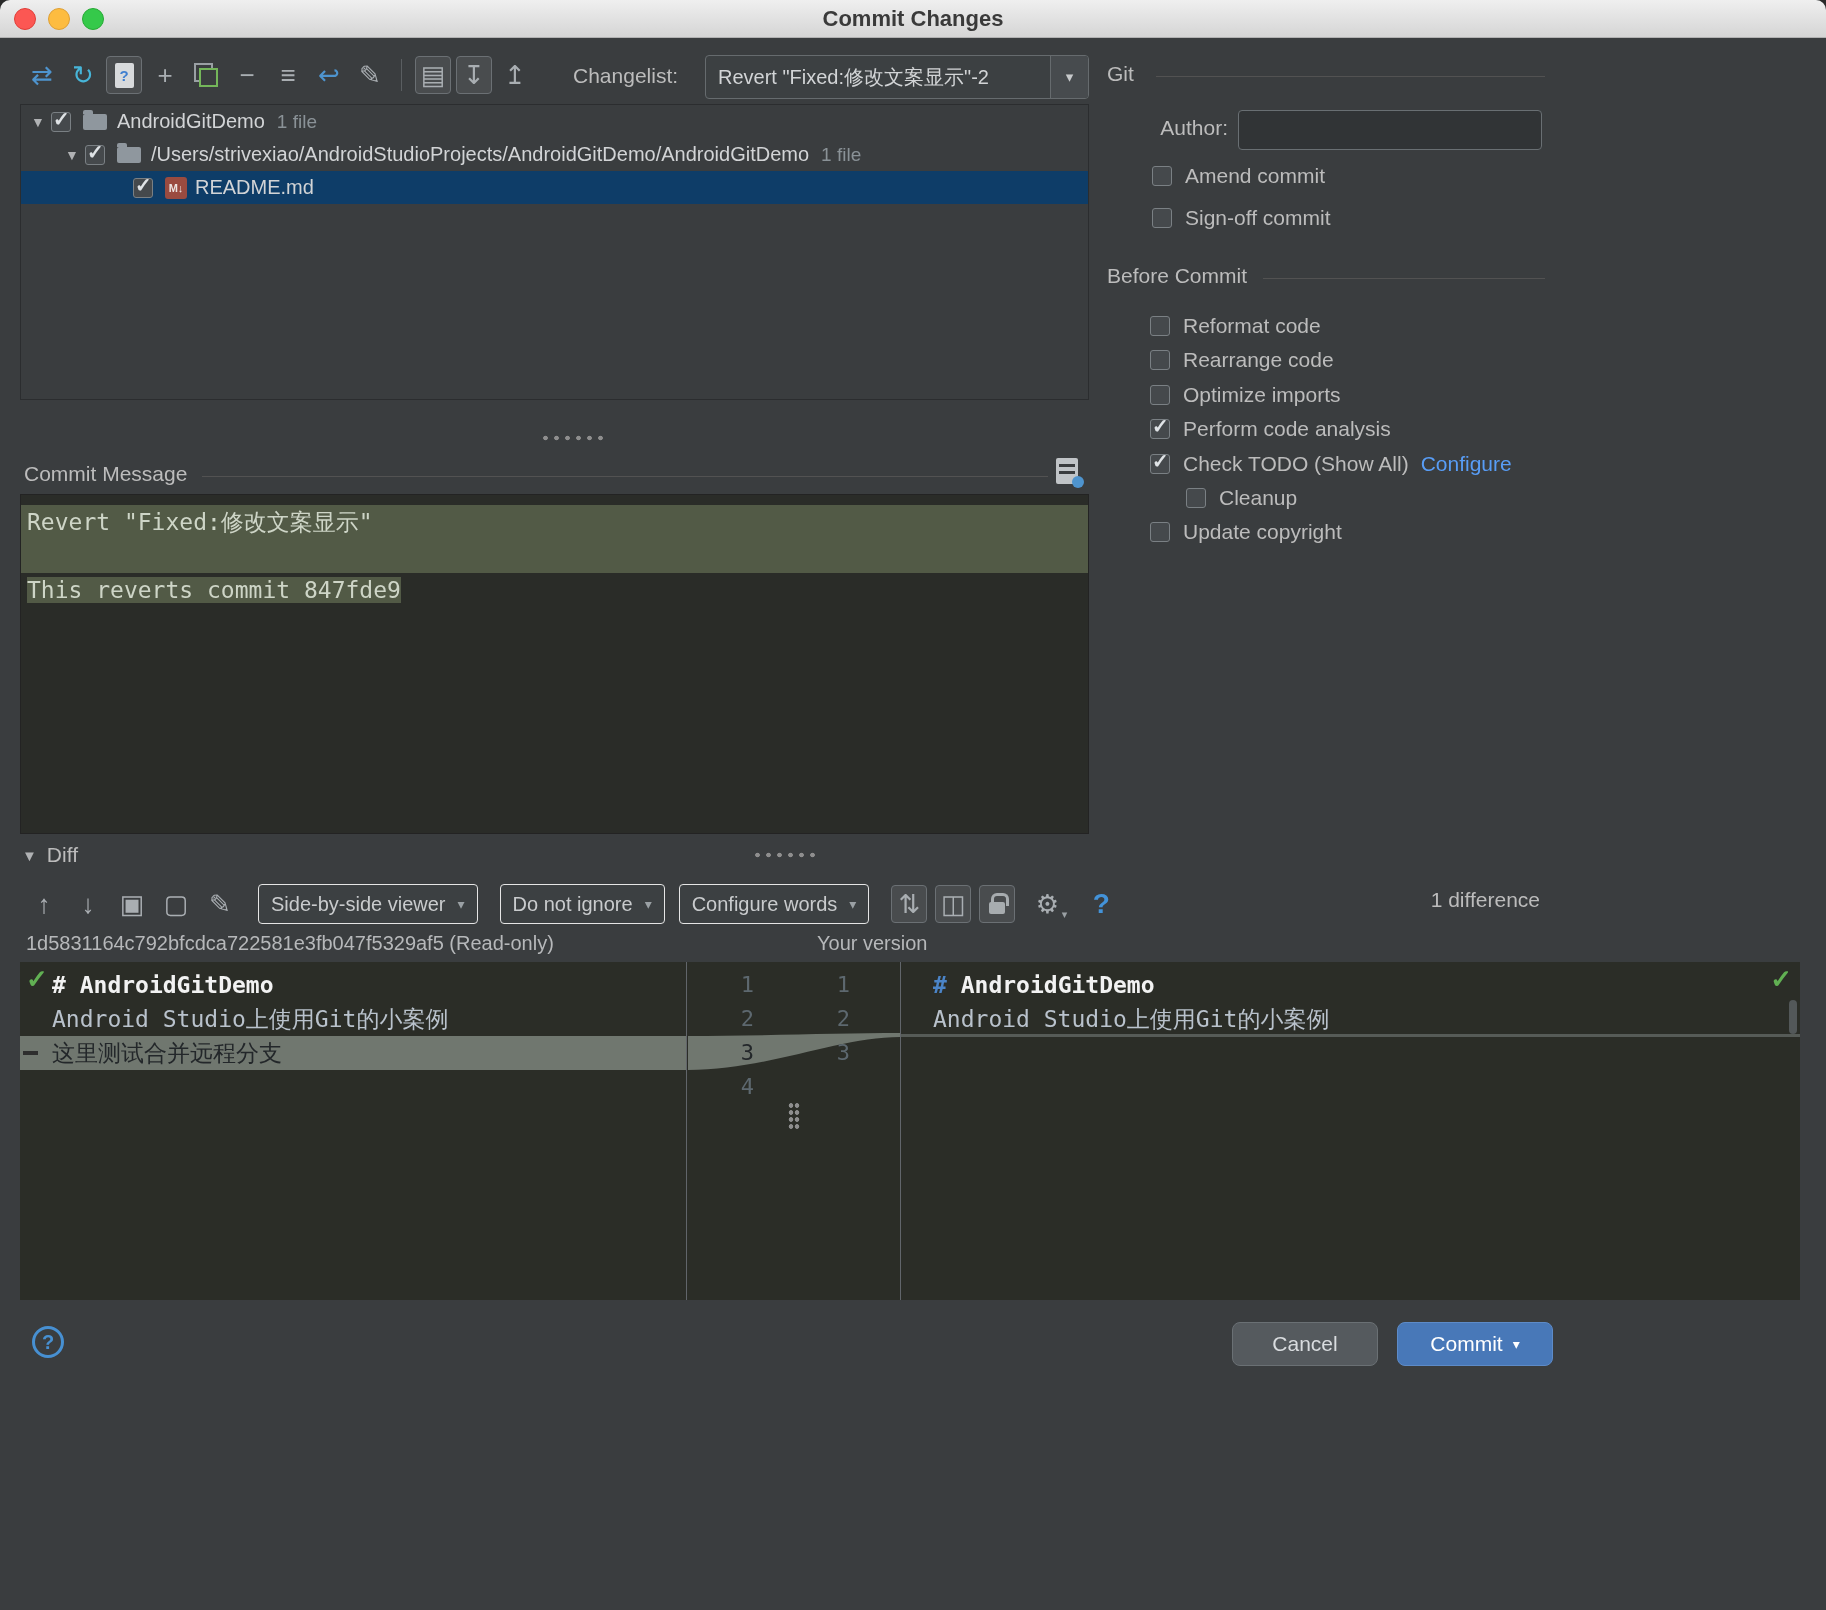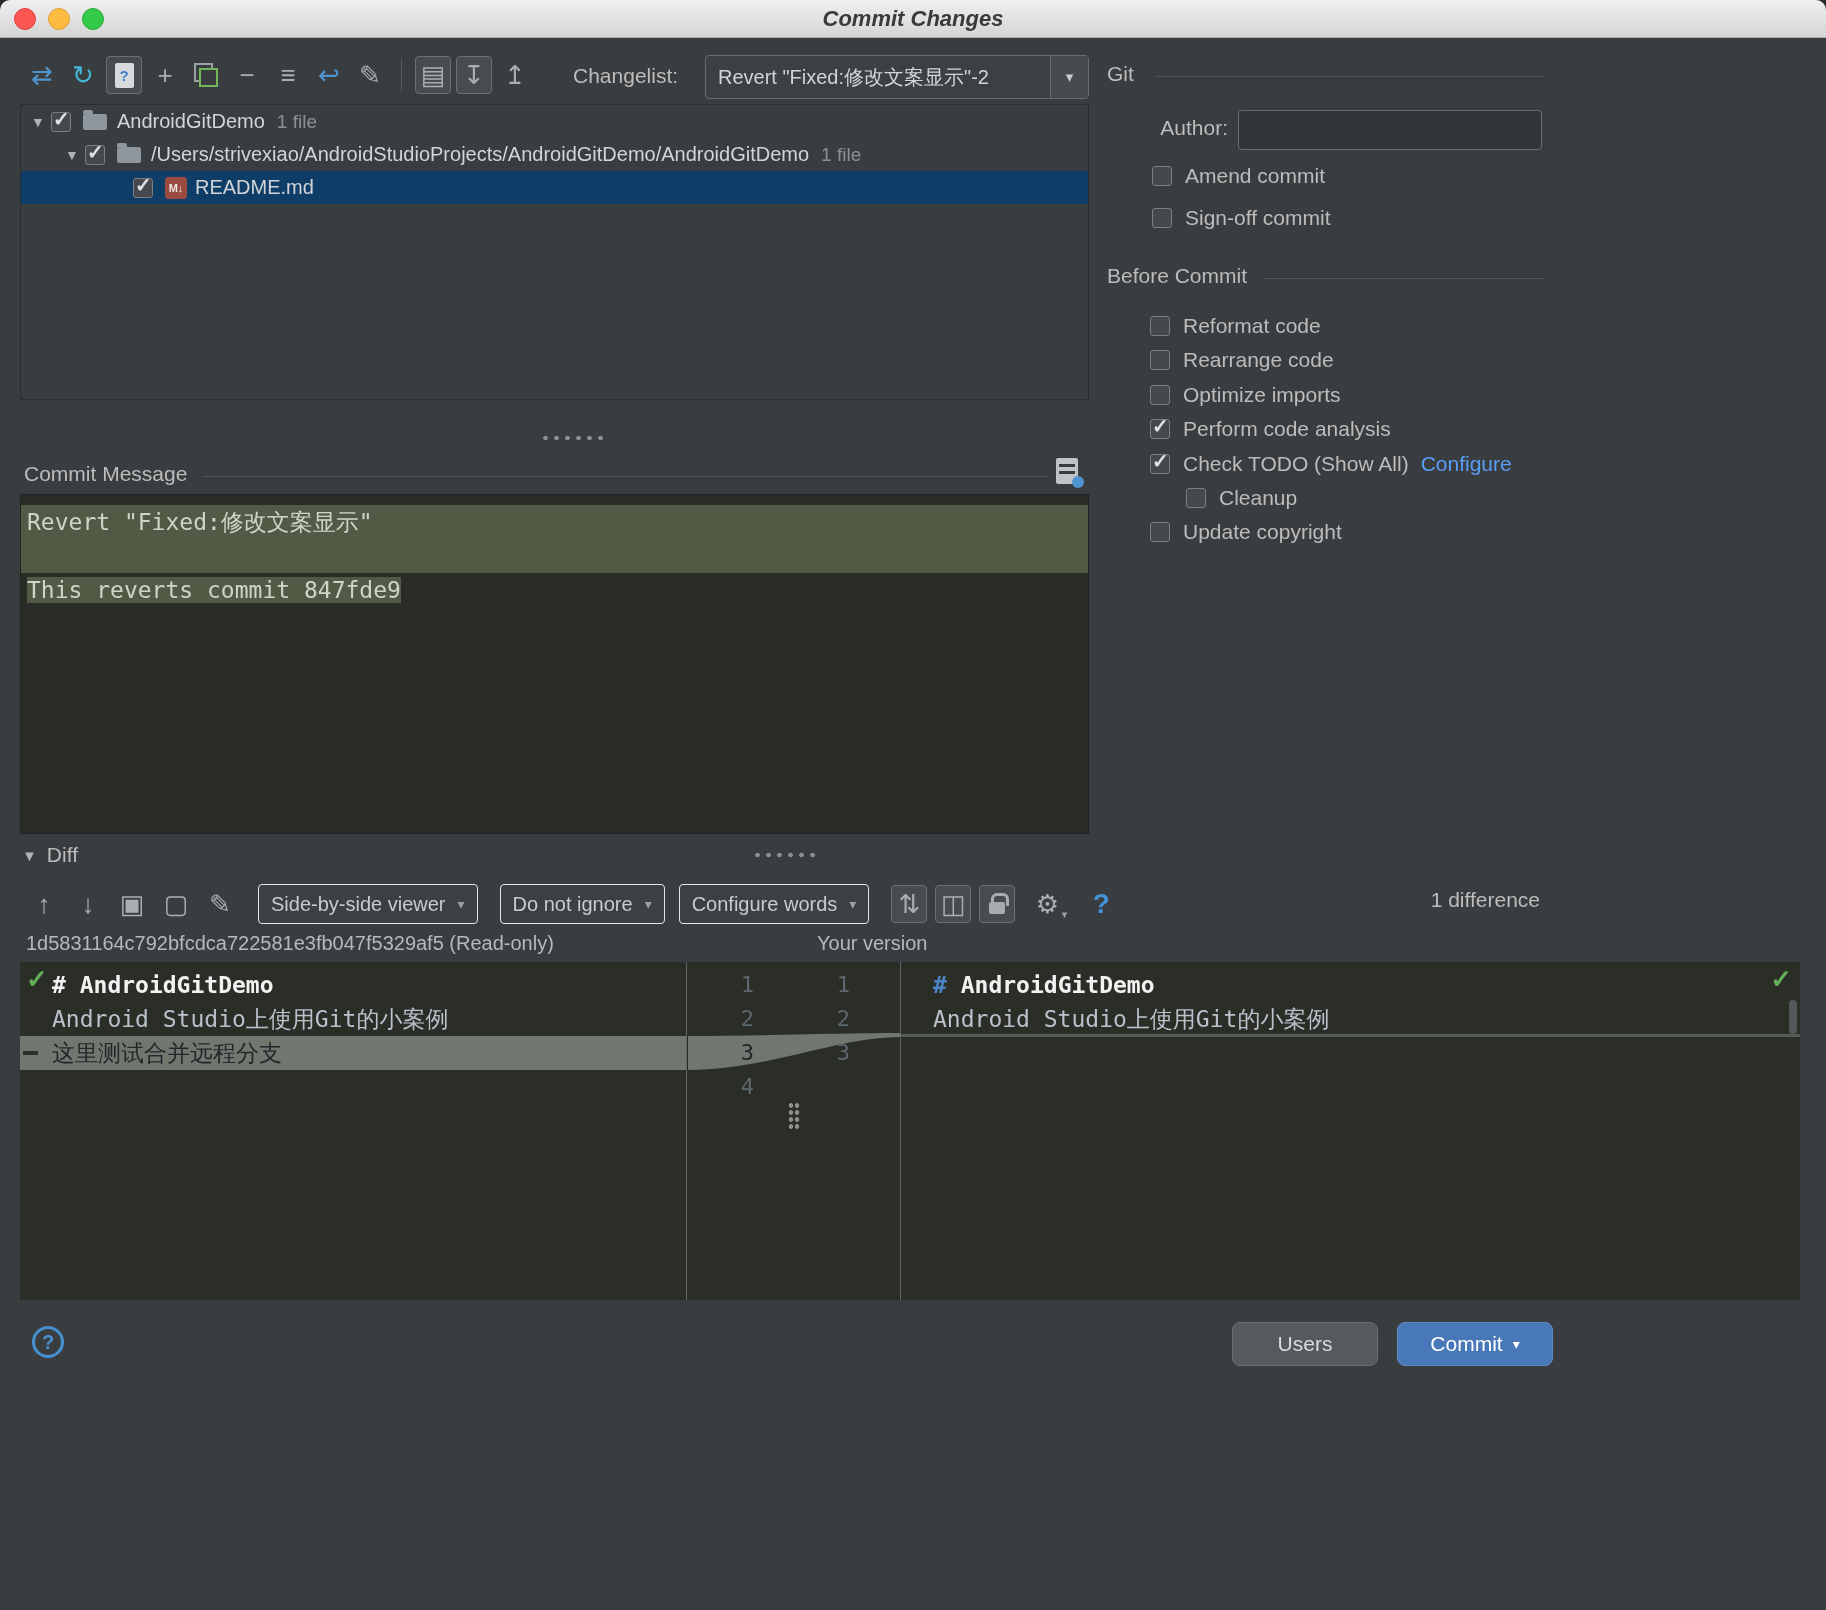--- a/index.html
+++ b/index.html
@@ -4,21 +4,21 @@
 <style>
   * { margin:0; padding:0; box-sizing:border-box; }
   html,body { width:1826px; height:1610px; background:#2a2a2a; }
   body { font-family:"Liberation Sans", sans-serif; }
   .window { position:relative; width:1826px; height:1610px; background:#3a3d3f; overflow:hidden; border-radius:10px 10px 0 0; }
 
   
   .titlebar { position:absolute; top:0; left:0; right:0; height:38px;
     background:linear-gradient(#efefef,#d5d5d5); border-bottom:1px solid #b2b2b2; }
   .titlebar-title { position:absolute; left:0; right:0; top:0; height:38px; line-height:38px;
-    text-align:center; color:#3a3a3a; font-size:22px; font-weight:600;font-style:italic; }
+    text-align:center; color:#3a3a3a; font-size:22px; font-weight:600; }
   .traffic { position:absolute; top:8px; width:22px; height:22px; border-radius:50%; }
   .t-close { left:14px; background:#fc5753; border:1px solid #df3e38; }
   .t-min   { left:48px; background:#fdbc40; border:1px solid #de9f34; }
   .t-max   { left:82px; background:#35c94a; border:1px solid #27aa35; }
 
   
   .main-toolbar { position:absolute; top:52px; left:24px; height:46px; display:flex; align-items:center; gap:5px; }
   .tb-icon { width:36px; height:38px; display:flex; align-items:center; justify-content:center;
     font-size:26px; color:#a9aeb2; }
   .tb-toggle { border:1px solid #6b7074; border-radius:4px; background:rgba(255,255,255,0.08); }
@@ -325,19 +325,19 @@
     <div class="pane-right">
       <span class="check-mark" style="right:8px;">✓</span>
       <div class="code-line" style="top:6px;"><span class="hash-blue">#</span><span class="code-bold"> AndroidGitDemo</span></div>
       <div class="code-line" style="top:40px;">Android Studio上使用Git的小案例</div>
       <div class="del-marker"></div>
       <div class="scroll-thumb"></div>
     </div>
   </div>
 
   <div class="help-btn">?</div>
-  <div class="btn btn-cancel">Users</div>
+  <div class="btn btn-cancel">Cancel</div>
   <div class="btn btn-commit">
     <span>Commit</span>
     <span class="arr">▾</span>
   </div>
 
 </div>
 
 </body></html>

